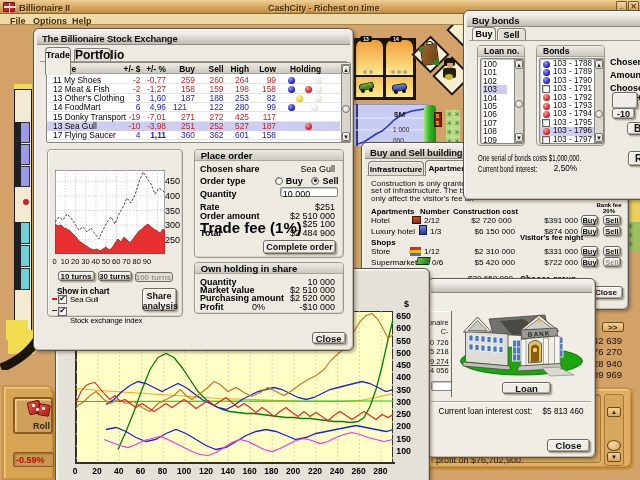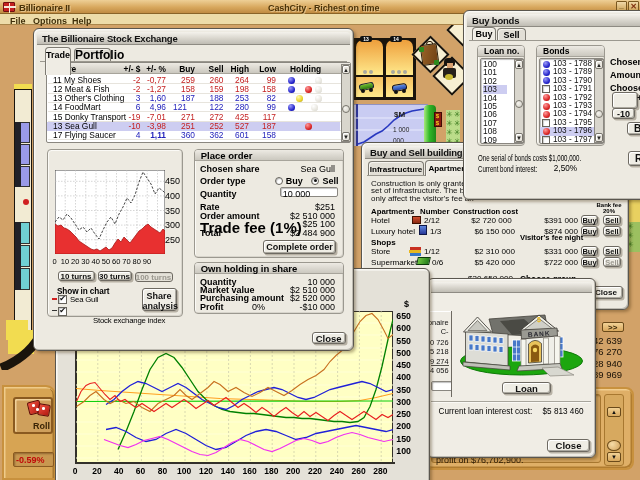--- a/index.html
+++ b/index.html
@@ -500,21 +500,21 @@
       </div>
   <div class="btn" style="left:9.5px;top:120.7px;width:37px;height:10px;font-size:8px;line-height:9px;">10 turns</div>
   <div class="btn" style="left:49.5px;top:120.7px;width:34px;height:10px;font-size:8px;line-height:9px;">30 turns</div>
   <div class="btn" style="left:86.5px;top:121.7px;width:38px;height:10px;font-size:8px;line-height:9px;color:#9A978E;box-shadow:inset 1px 1px 0 #D8D5CC;background:#E4E1D8;">100 turns</div>
   <div class="abs b" style="left:9px;top:136.5px;font-size:8.2px;letter-spacing:-0.1px;">Show in chart</div>
   <div class="abs" style="left:4px;top:147.5px;width:5px;height:2.5px;background:#D02020;"></div>
   <div class="chk" style="left:10.2px;top:144.5px;"></div>
   <div class="abs" style="left:22px;top:145px;font-size:7.8px;letter-spacing:-0.2px;">Sea Gull</div>
   <div class="abs" style="left:4px;top:159.5px;width:5px;height:1.5px;background:#333;"></div>
   <div class="chk" style="left:10.2px;top:156.5px;"></div>
-  <div class="abs" style="left:22px;top:166px;font-size:7.8px;letter-spacing:-0.2px;margin-left:23px;">Stock exchange index</div>
+  <div class="abs" style="left:22px;top:166px;font-size:7.8px;letter-spacing:-0.2px;">Stock exchange index</div>
   <div class="btn" style="left:93.5px;top:138.2px;width:35px;height:23px;font-size:9px;line-height:10px;padding-top:1.5px;">Share<br>analysis</div>
  </div>
 
  <div class="grp" style="left:159.7px;top:119.7px;width:150.3px;height:109px;">
   <div class="ghd">Place order</div>
   <div class="abs b" style="left:5.4px;top:14.3px;font-size:9px;">Chosen share</div>
   <div class="abs" style="right:8px;top:14.3px;font-size:9px;">Sea Gull</div>
   <div class="abs b" style="left:5.4px;top:26.8px;font-size:9px;">Order type</div>
   <div class="radio" style="left:80.3px;top:27.3px;"></div>
   <div class="abs b" style="left:91px;top:26.8px;font-size:9px;">Buy</div>

